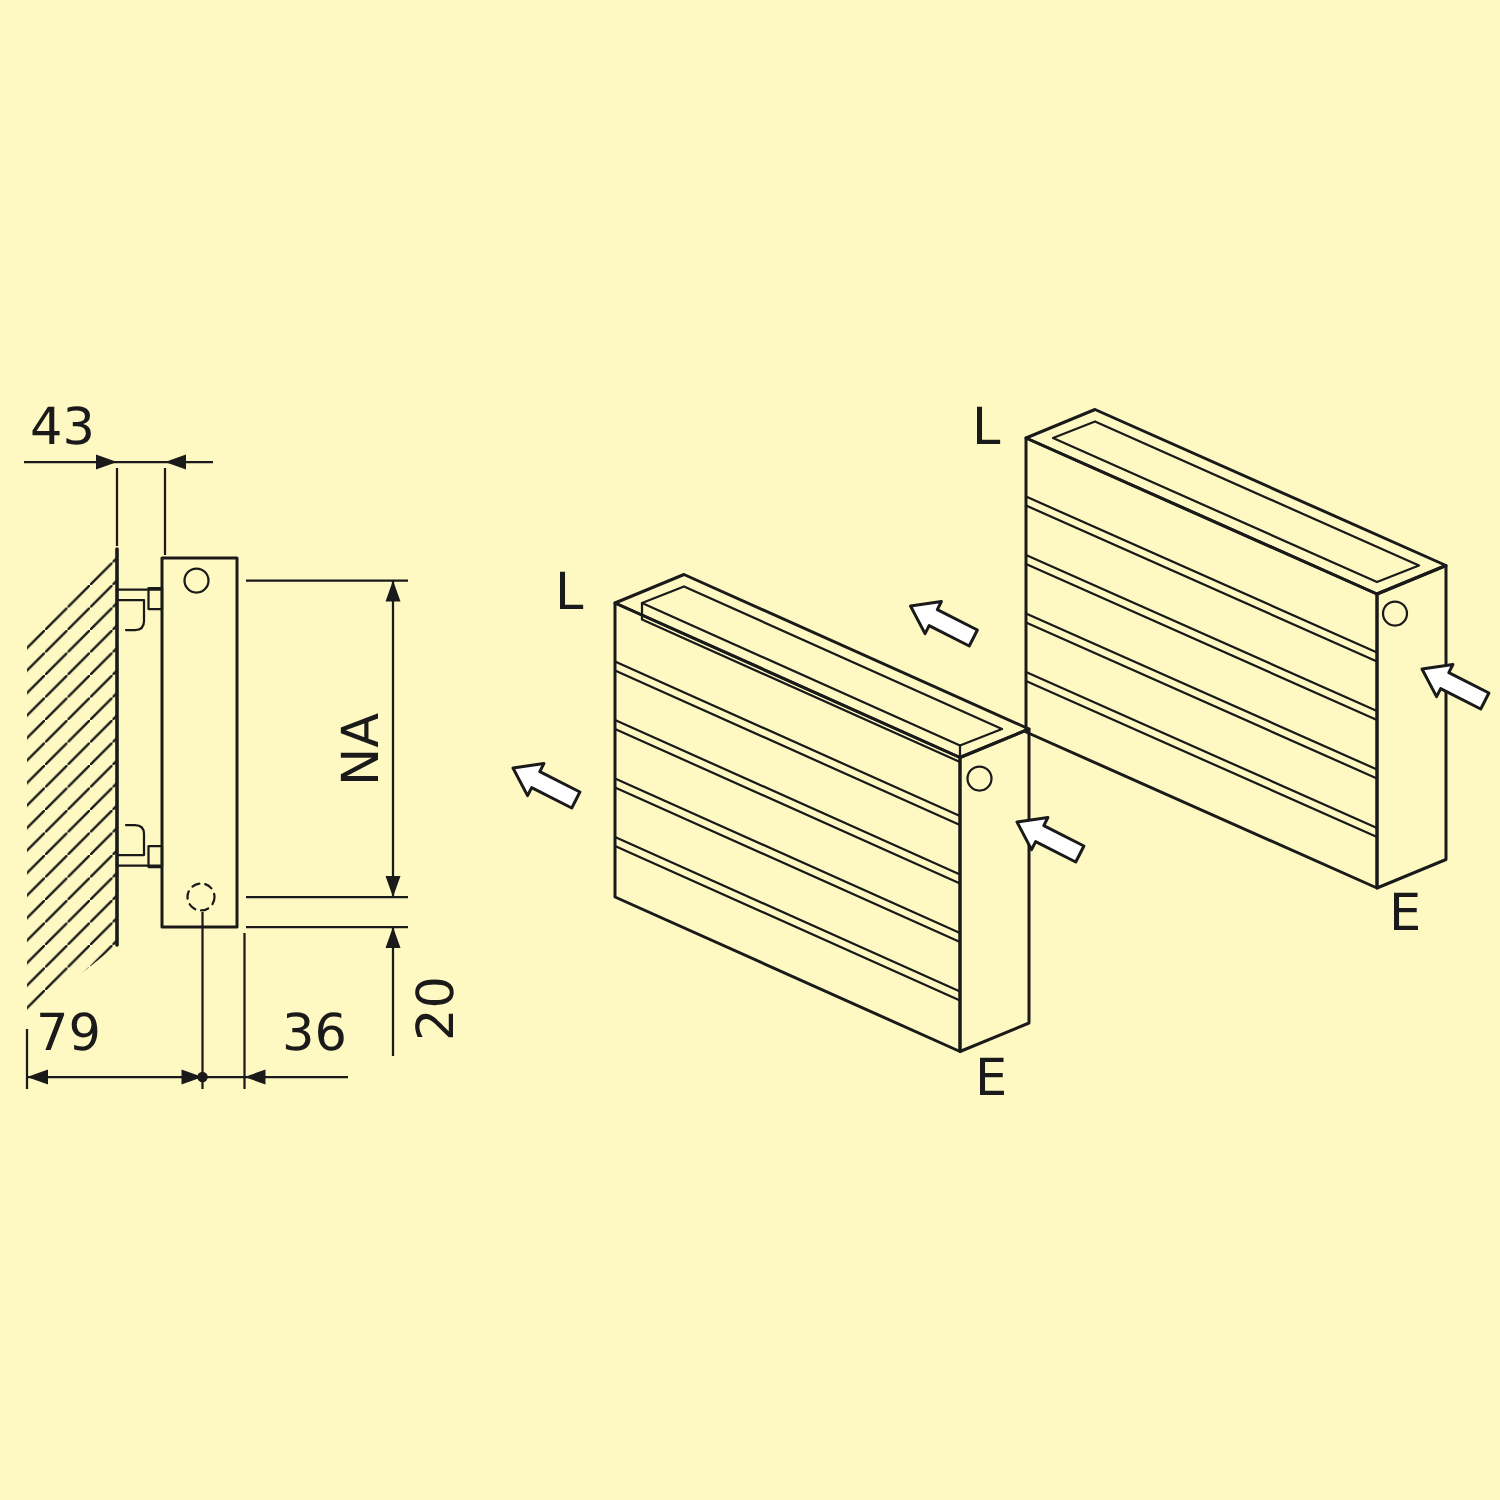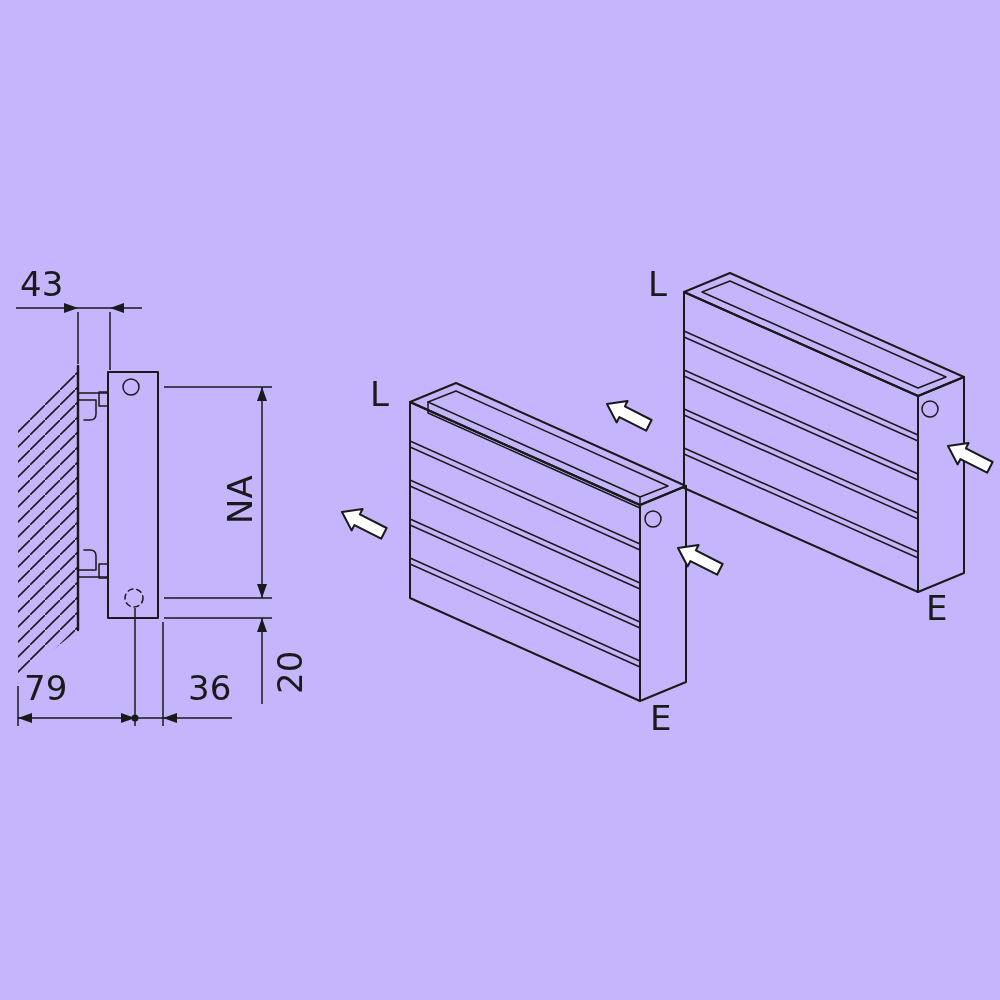--- a/index.html
+++ b/index.html
@@ -1,16 +1,16 @@
 <!DOCTYPE html>
 <html><head>
 <meta charset="utf-8">
 <style>
   html,body{margin:0;padding:0;background:#ffffff;}
-  .stage{position:relative;width:1000px;height:1000px;background:#c4b5fd;overflow:hidden;}
+  .stage{position:relative;width:1000px;height:1000px;background:#fef9c3;overflow:hidden;}
   svg{position:absolute;left:0;top:0;}
   .ln{stroke:#1a1a1a;stroke-width:2;fill:none;stroke-linecap:round;stroke-linejoin:round;}
   .thick{stroke-width:2.4;}
   .thin{stroke-width:1.5;}
   .dim{stroke:#1a1a1a;stroke-width:1.5;fill:none;stroke-linecap:butt;}
   .ah{fill:#1a1a1a;stroke:none;}
   .arrow{fill:#ffffff;stroke:#1a1a1a;stroke-width:2;stroke-linejoin:round;}
   text{font-family:"DejaVu Sans","Liberation Sans",sans-serif;font-size:34px;fill:#1a1a1a;}
 </style>
 </head>

